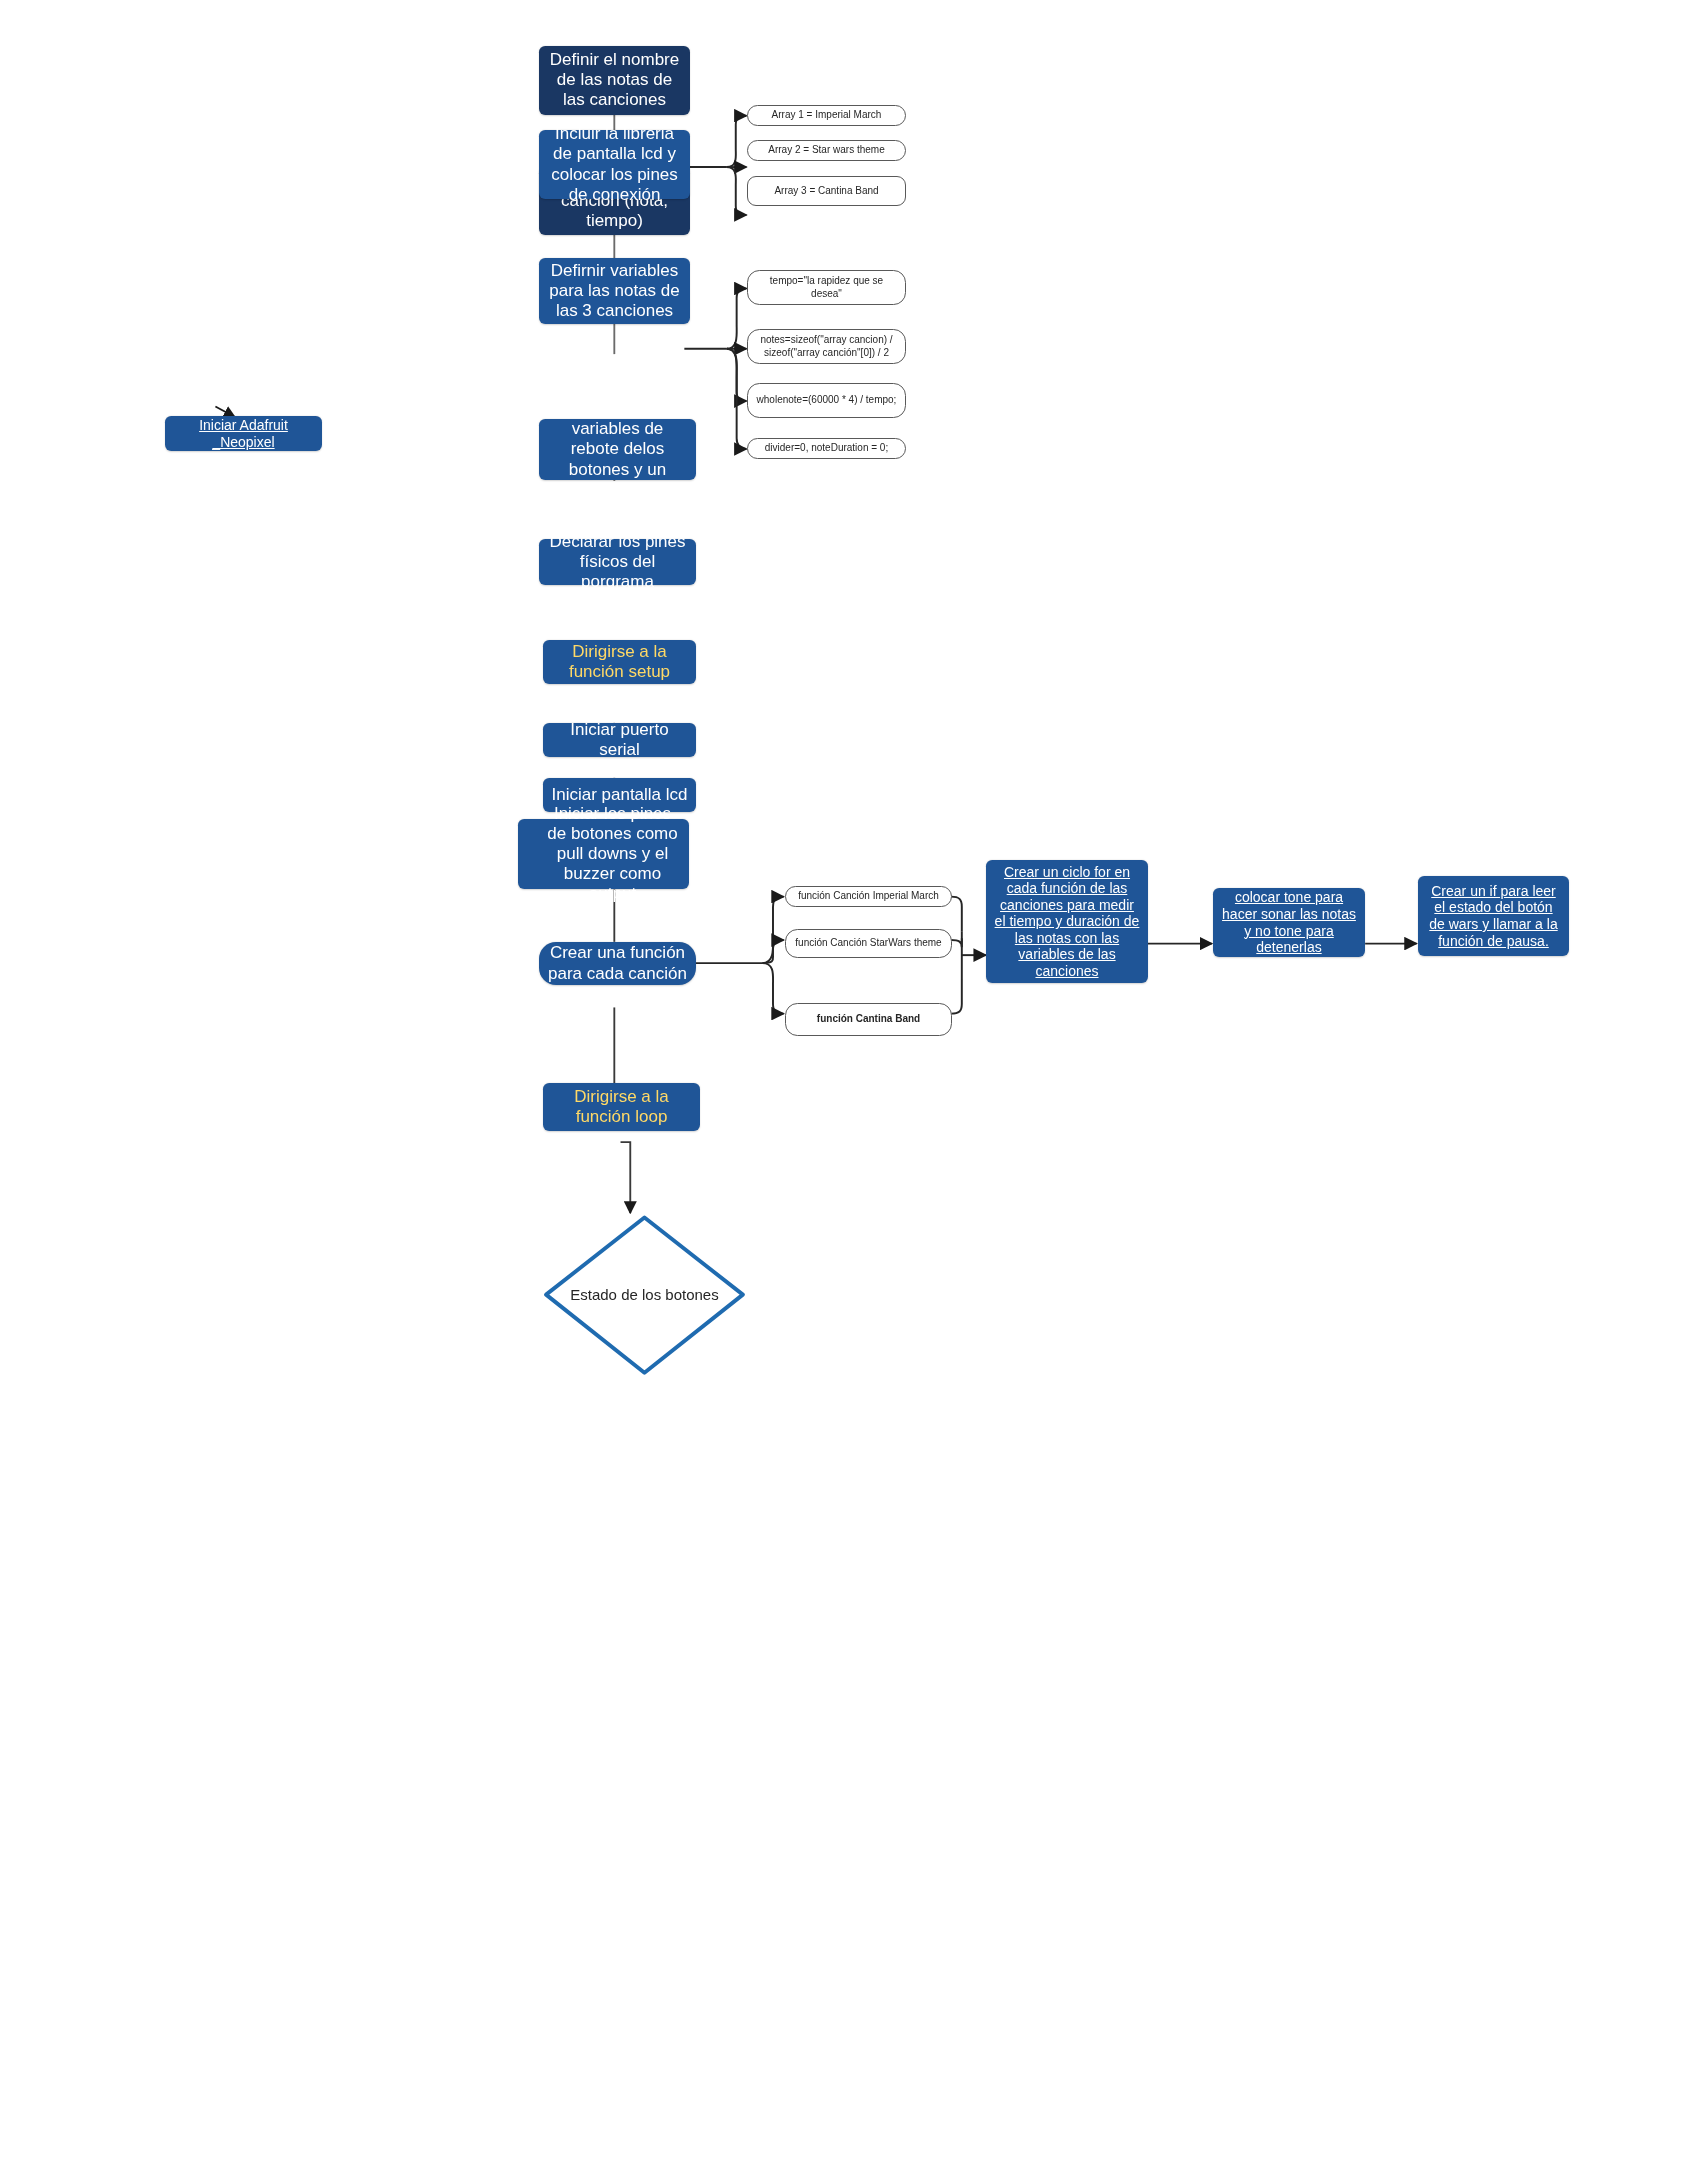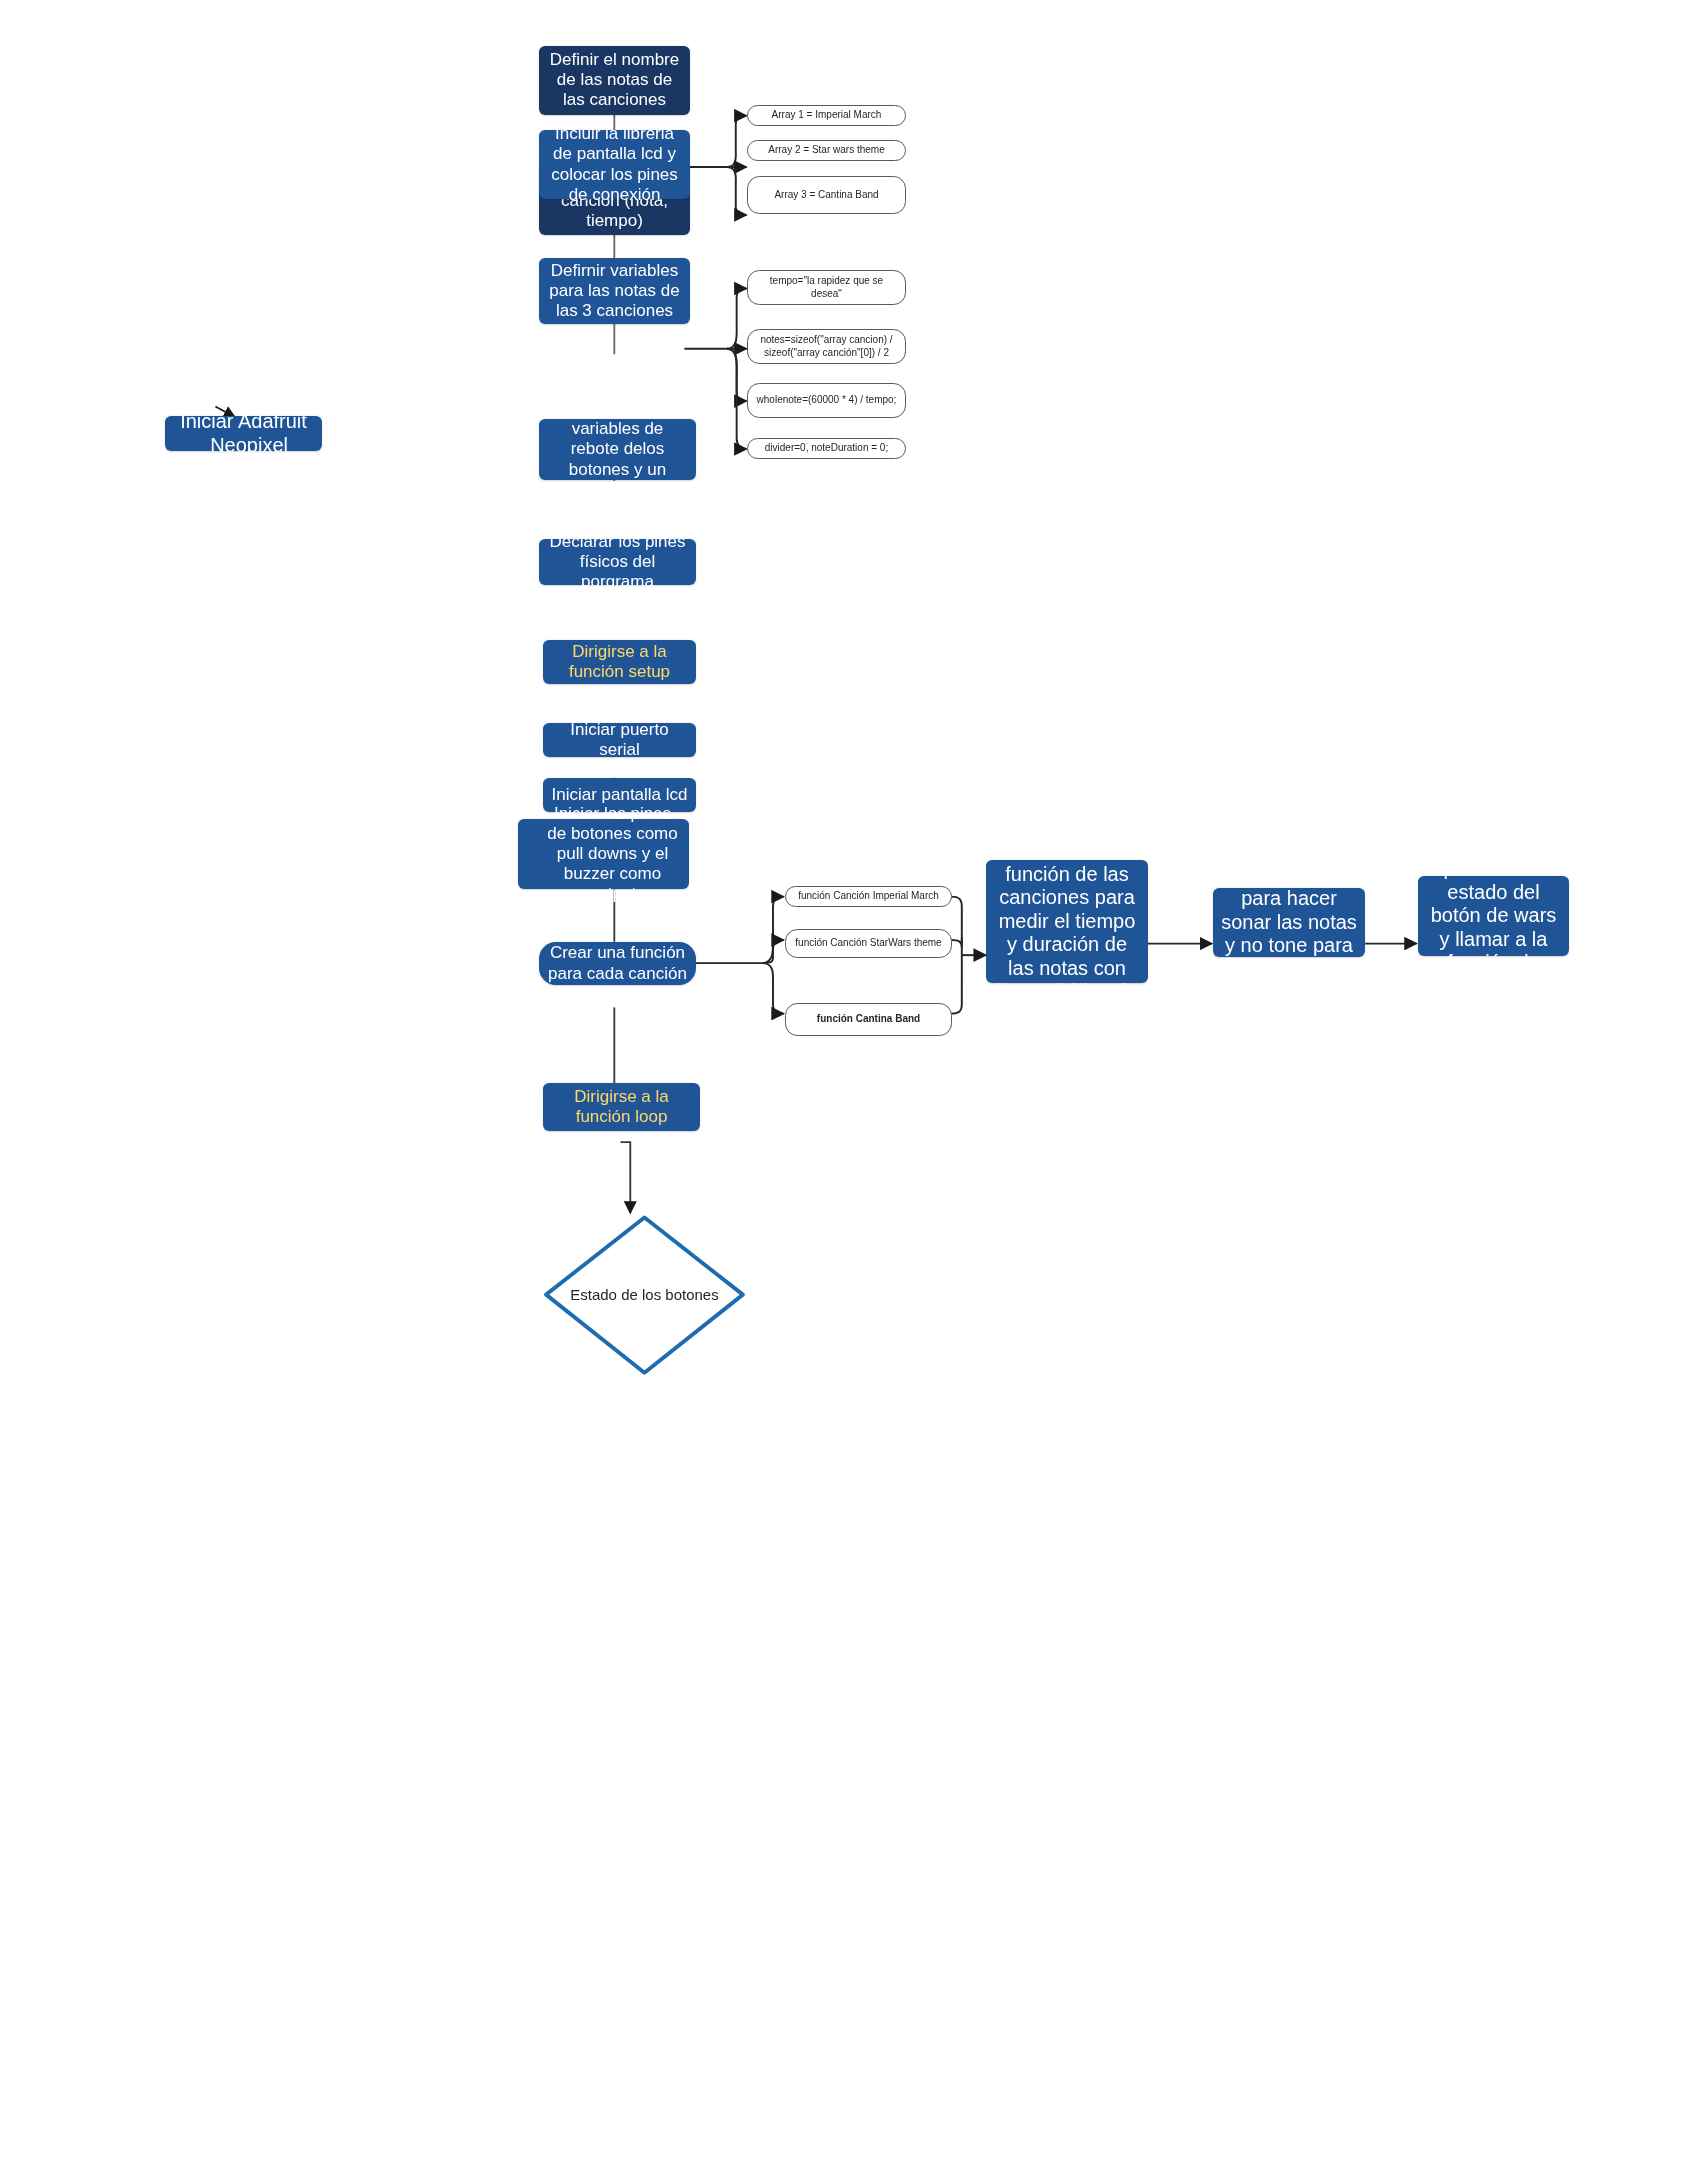--- a/index.html
+++ b/index.html
@@ -45,21 +45,22 @@
     box-shadow: 0 0.9px 1.8px rgba(0,0,0,0.18);
   }
   .proc.dark {
     background: #1a3763;
     margin-top: 36px;
   }
   .proc.goto {
     color: #ffd966;
   }
   .proc.small {
-    font-size: 20px;
+    font-size: 14px;
+    text-decoration: underline;
   }
   
   .pill {
     background: #ffffff;
     color: #262626;
     border: 1.4px solid #595959;
     border-radius: 12.4px;
     font-size: 10px;
     padding: 2.7px 7px;
     line-height: 1.22;
@@ -180,21 +181,21 @@
   <div class="node proc" style="left:539px; top:942px; width:157px; height:43px;border-radius:17px;">Crear  una función para cada canción</div>
 
   <div class="node proc goto" style="left:543px; top:1083px; width:157px; height:48px;">Dirigirse a la función loop</div>
 
   <div class="diamond-wrap" style="left:546px; top:1217px; width:197px; height:155px;">
     <div class="diamond-label">Estado de los botones</div>
   </div>
 
   <div class="node pill" style="left:747px; top:105px; width:159px; height:21px;">Array 1 = Imperial March</div>
   <div class="node pill" style="left:747px; top:140px; width:159px; height:21px;">Array 2 = Star wars theme</div>
-  <div class="node pill" style="left:747px; top:176px; width:159px; height:38px;">Array 3 =  Cantina Band</div>
+  <div class="node pill" style="left:747px; top:176px; width:159px; height:30px;border-radius:9px;">Array 3 =  Cantina Band</div>
 
   <div class="node pill" style="left:747px; top:270px; width:159px; height:35px;">tempo="la rapidez que se desea"</div>
   <div class="node pill" style="left:747px; top:329px; width:159px; height:35px;">notes=sizeof("array cancion) / sizeof("array canción"[0]) / 2</div>
   <div class="node pill" style="left:747px; top:383px; width:159px; height:35px;">wholenote=(60000 * 4) / tempo;</div>
   <div class="node pill" style="left:747px; top:438px; width:159px; height:21px;">divider=0, noteDuration = 0;</div>
 
   <div class="node pill" style="left:785px; top:886px; width:167px; height:21px;">función Canción Imperial March</div>
   <div class="node pill" style="left:785px; top:929px; width:167px; height:29px;">función Canción StarWars theme</div>
   <div class="node pill" style="left:785px; top:1003px; width:167px; height:33px;font-weight:bold;">función Cantina Band</div>
 

